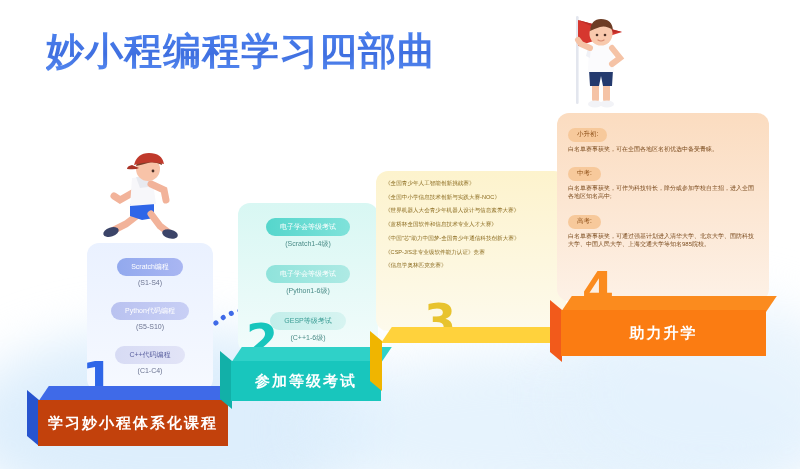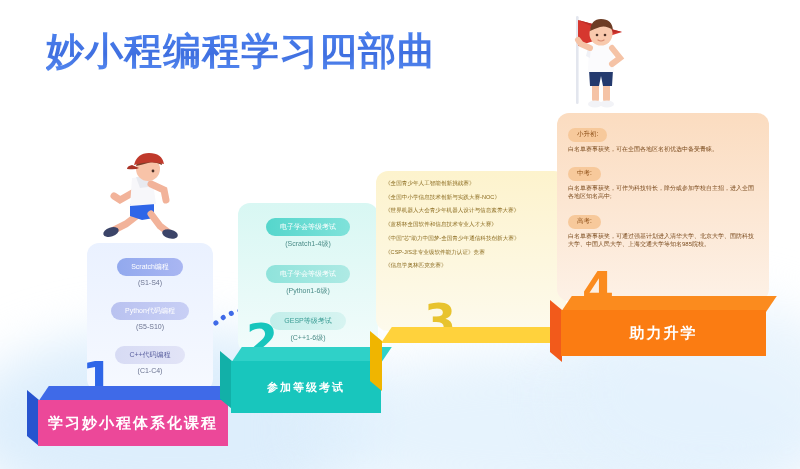--- a/index.html
+++ b/index.html
@@ -38,27 +38,27 @@
     color:#fff;font-weight:bold;letter-spacing:2px;
   }
   .podium .side{
     position:absolute;left:-11px;width:12px;
     transform:skewY(40deg);transform-origin:right top;
   }
 
   
   #step1{left:38px;top:386px;width:190px;height:60px;}
   #step1 .top{background:#3f6ae8;}
-  #step1 .face{top:14px;height:46px;background:#ec4899;font-size:15px;}
+  #step1 .face{top:14px;height:46px;background:#c2410c;font-size:15px;}
   #step1 .side{top:14px;height:46px;background:#2754cf;}
 
   
   #step2{left:231px;top:347px;width:150px;height:62px;}
   #step2 .top{background:#2fd1c8;}
-  #step2 .face{top:14px;height:52px;background:#18c6bd;font-size:11px;}
+  #step2 .face{top:14px;height:40px;background:#18c6bd;font-size:15px;}
   #step2 .side{top:14px;height:48px;background:#12b0a8;}
 
   
   #step3{left:381px;top:327px;width:185px;height:64px;}
   #step3 .top{background:#ffd23c;}
   #step3 .face{top:14px;height:50px;background:#fdc91d;font-size:15px;color:#fff;}
   #step3 .side{top:14px;height:50px;background:#f0b500;}
 
   
   #step4{left:561px;top:296px;width:205px;height:66px;}

